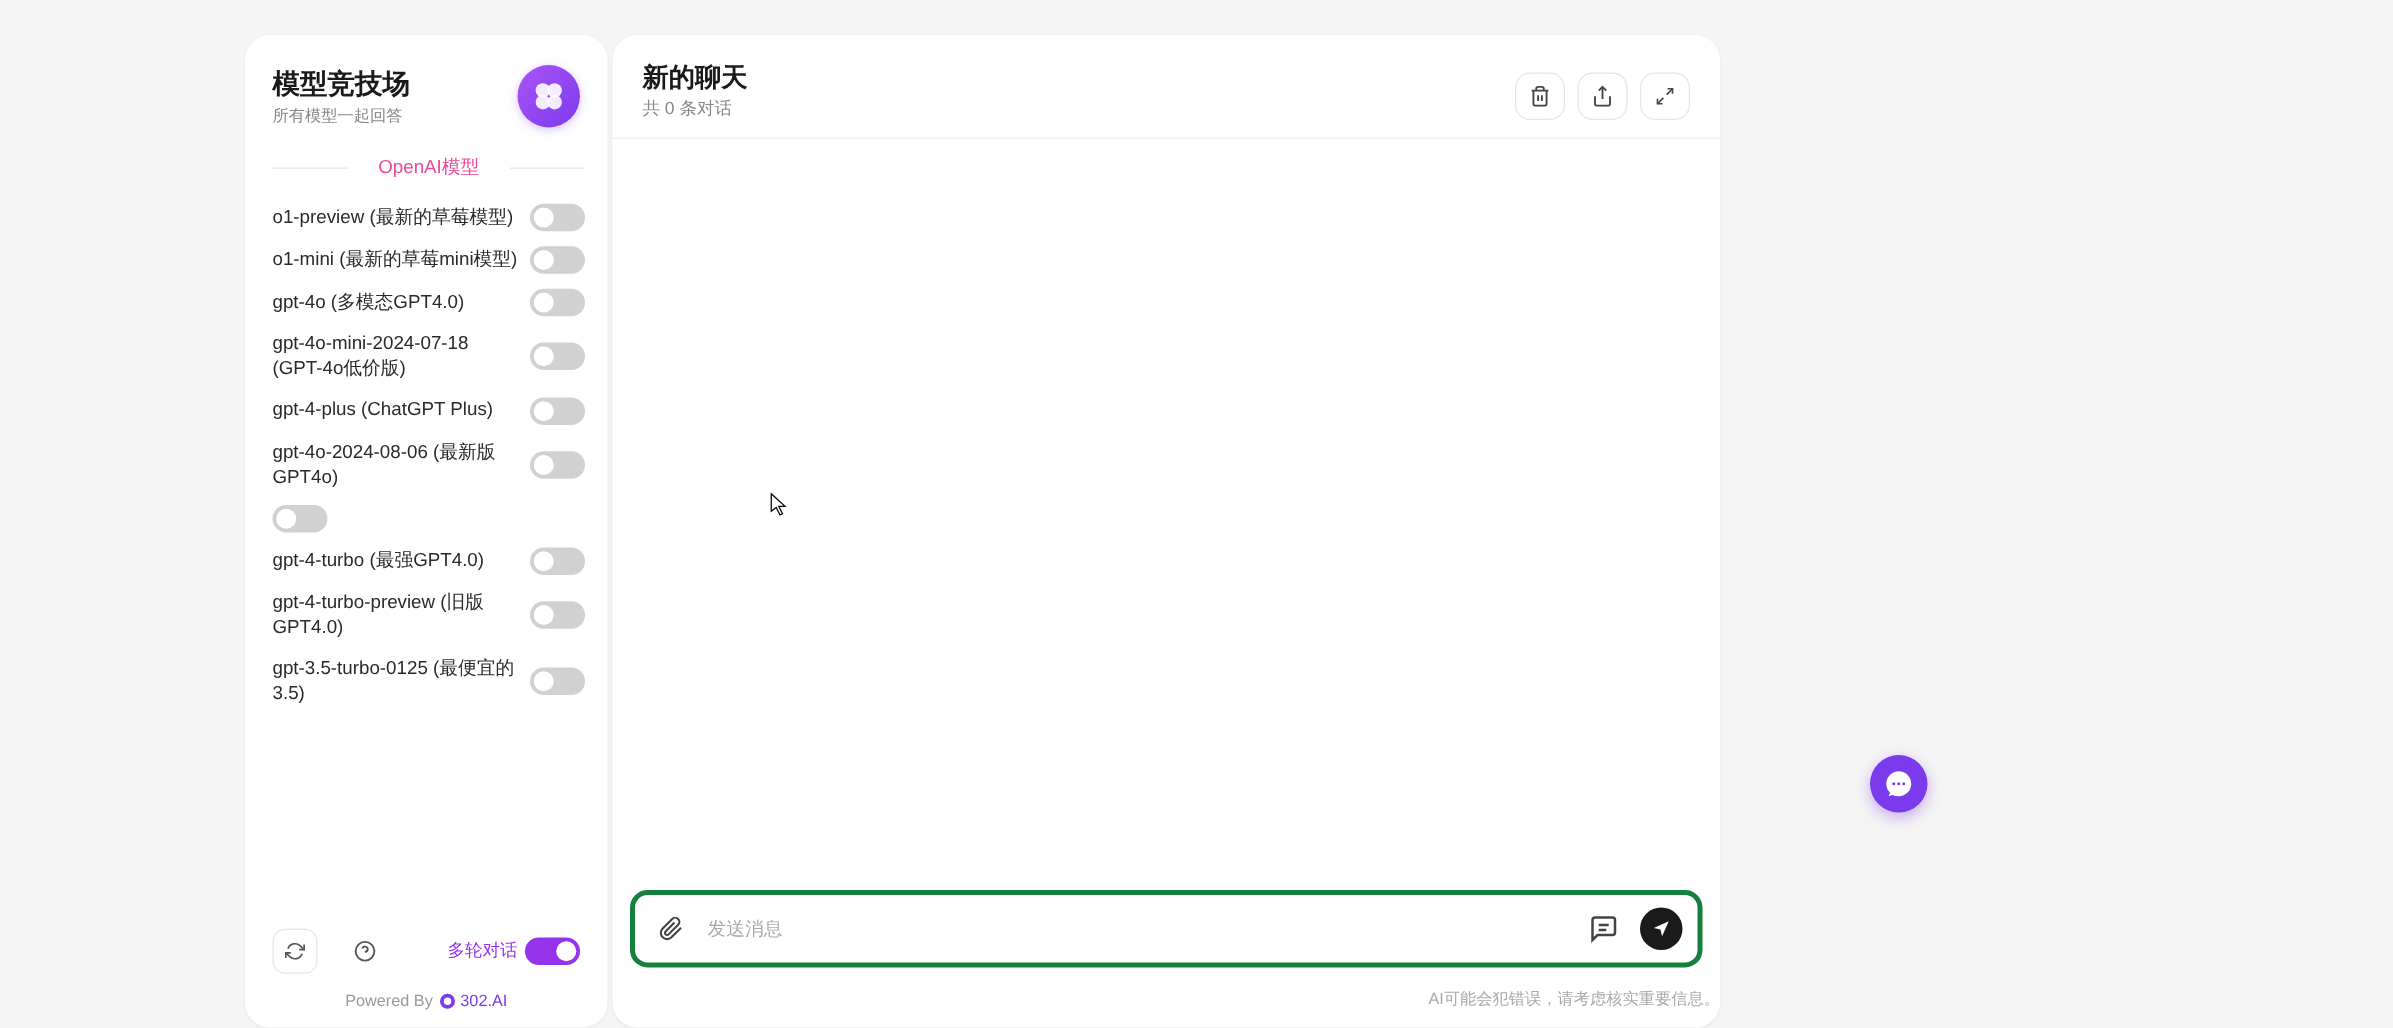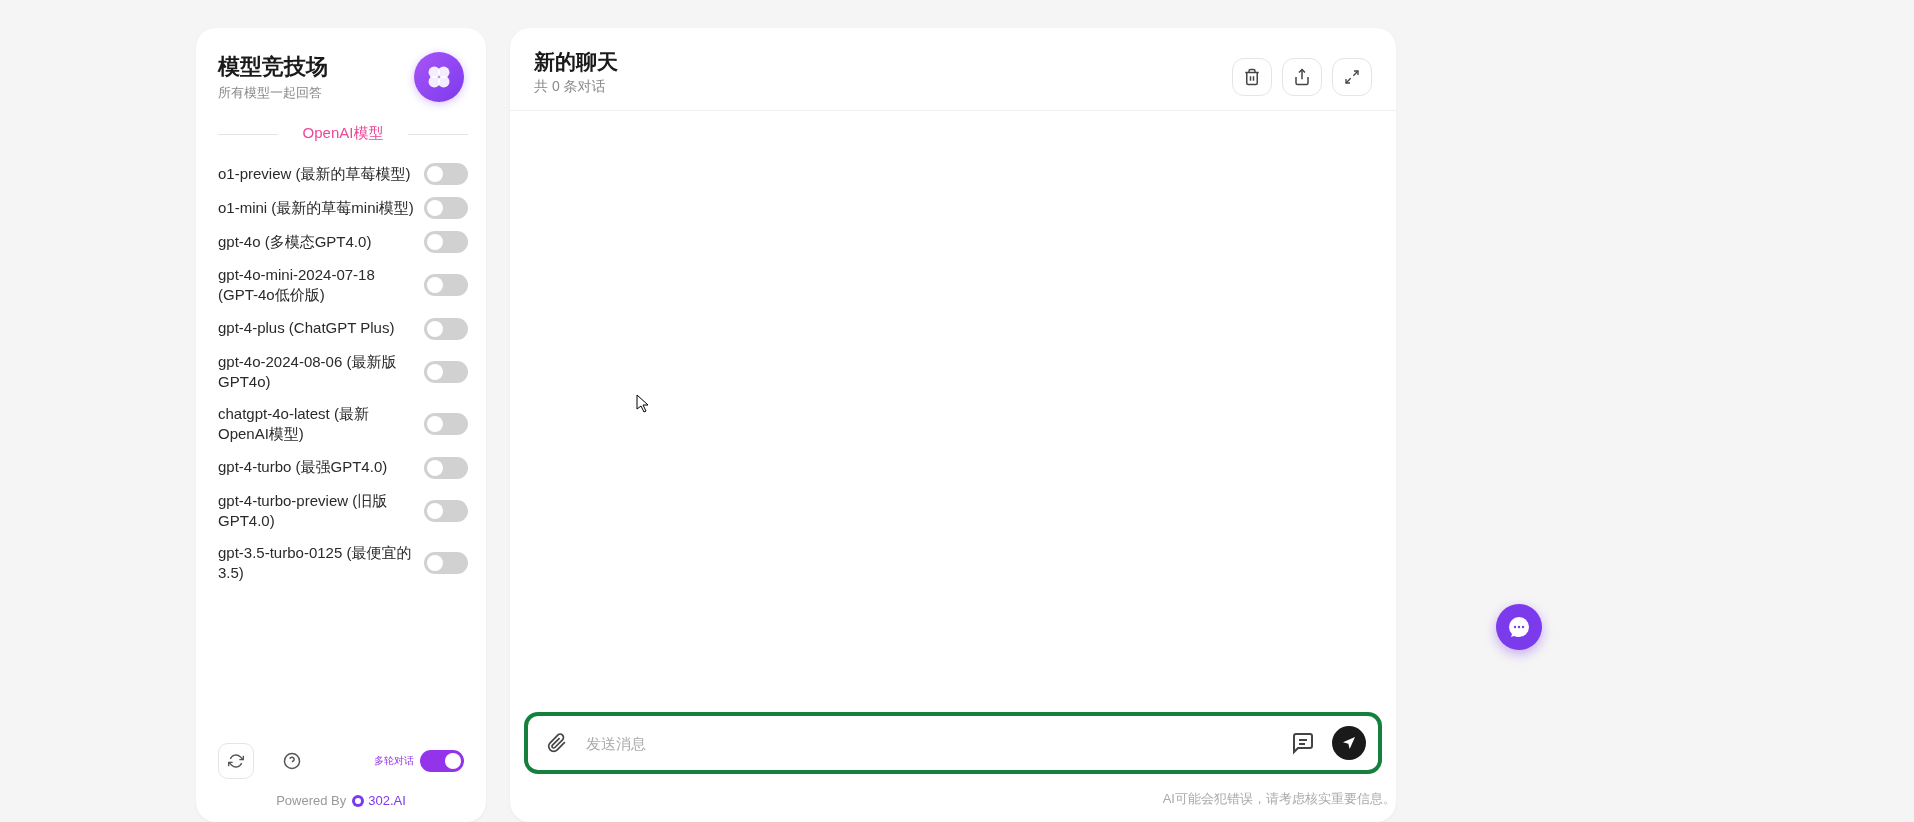--- a/index.html
+++ b/index.html
@@ -12,21 +12,21 @@
   font-family: -apple-system, BlinkMacSystemFont, "Segoe UI", "PingFang SC", "Microsoft YaHei", sans-serif;
   background: #f5f5f5;
   width: 1914px;
   height: 822px;
   overflow: hidden;
   position: relative;
 }
 
 .app-container {
   display: flex;
-  gap: 24px;
+  gap: 4px;
   padding: 28px 0 0 196px;
   height: 100%;
 }
 
 .sidebar {
   width: 290px;
   background: white;
   border-radius: 20px;
   display: flex;
   flex-direction: column;
@@ -183,21 +183,21 @@
   border: none;
 }
 
 .footer-right {
   display: flex;
   align-items: center;
   gap: 6px;
 }
 
 .multi-turn-label {
-  font-size: 10px;
+  font-size: 14px;
   color: #9333ea;
 }
 
 .powered-by {
   text-align: center;
   font-size: 13px;
   color: #999;
   padding: 6px 0 14px 0;
   display: flex;
   align-items: center;
@@ -383,21 +383,20 @@
       </div>
       <div class="model-row">
         <span class="model-label">gpt-4-plus (ChatGPT Plus)</span>
         <div class="toggle"></div>
       </div>
       <div class="model-row">
         <span class="model-label">gpt-4o-2024-08-06 (最新版GPT4o)</span>
         <div class="toggle"></div>
       </div>
       <div class="model-row">
-        <span class="model-label">chatgpt-4o-latest (最新OpenAI模型)</span>
         <div class="toggle"></div>
       </div>
       <div class="model-row">
         <span class="model-label">gpt-4-turbo (最强GPT4.0)</span>
         <div class="toggle"></div>
       </div>
       <div class="model-row">
         <span class="model-label">gpt-4-turbo-preview (旧版GPT4.0)</span>
         <div class="toggle"></div>
       </div>

